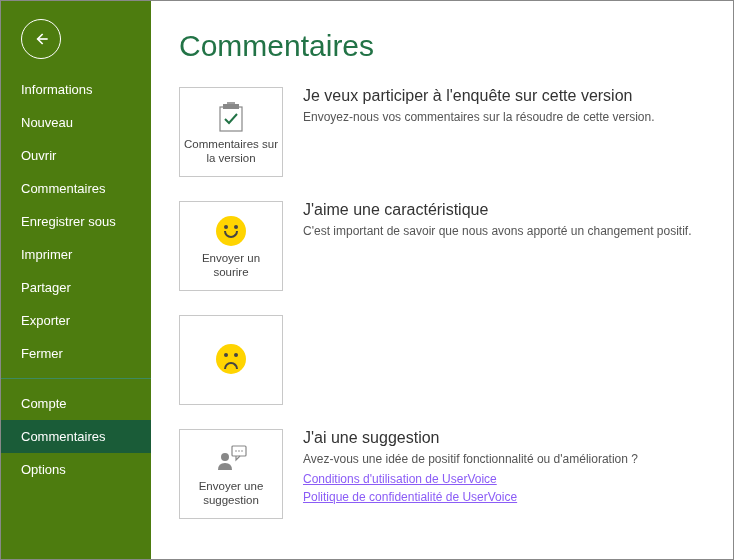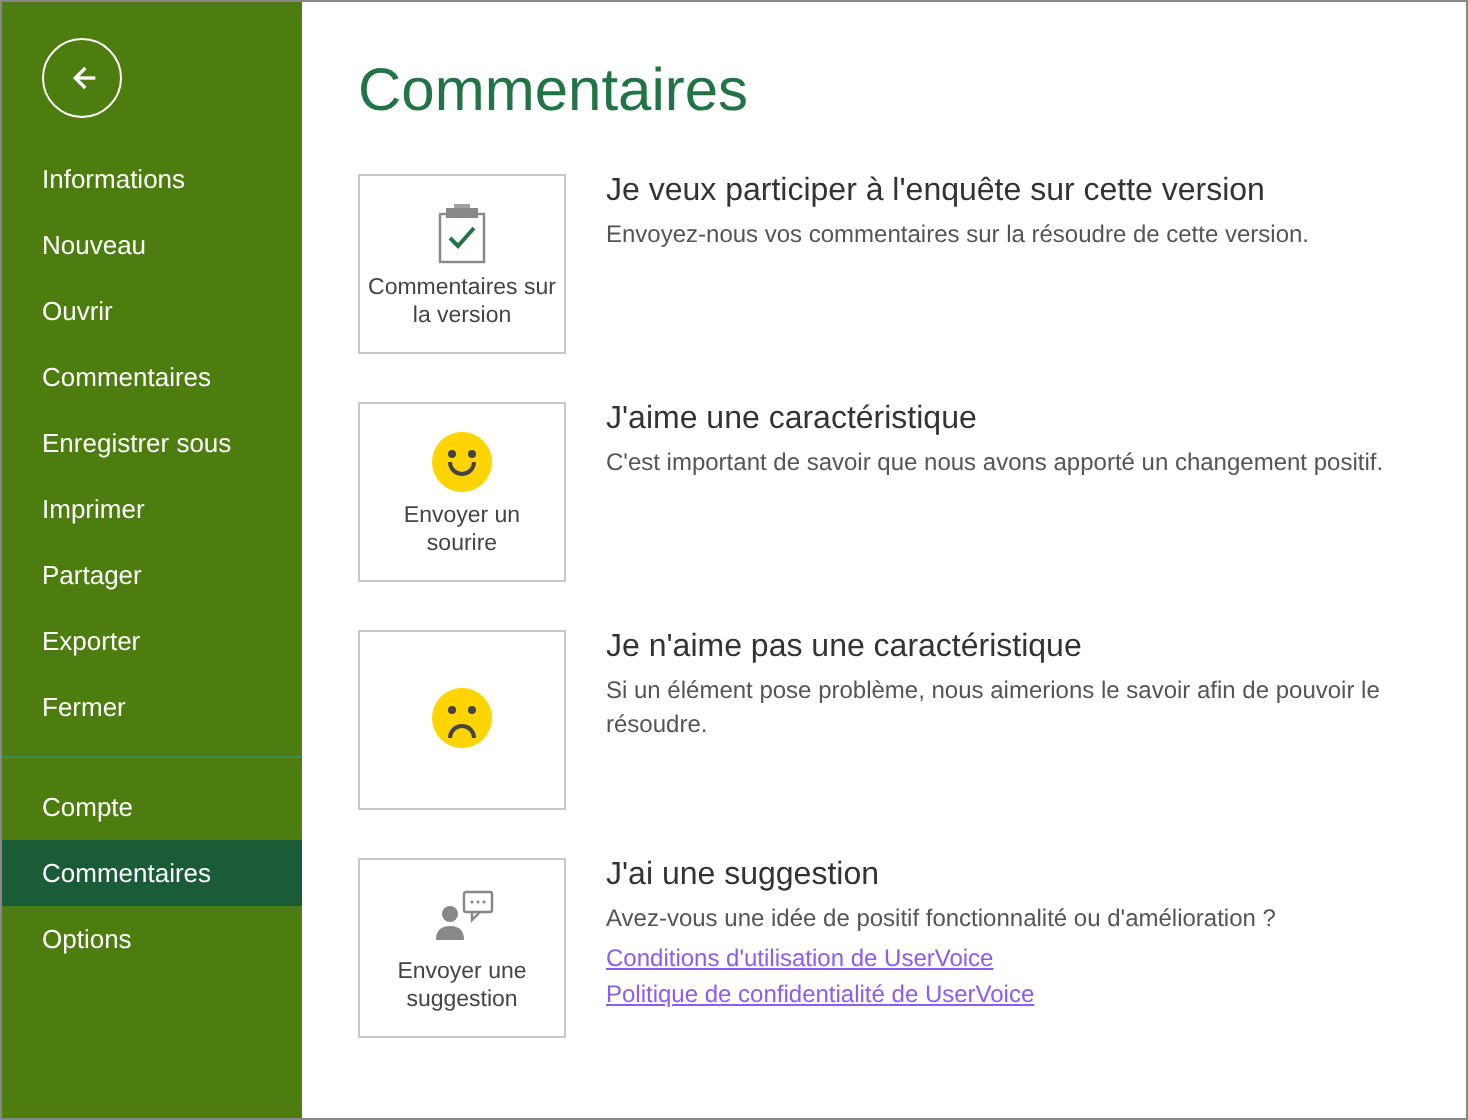--- a/index.html
+++ b/index.html
@@ -204,24 +204,20 @@
   </div>
 
   <div class="row">
     <div class="tile">
       <div class="tile-icon">
         <div class="smile-face">
             <div class="frown-mouth"></div>
           </div>
       </div>
     </div>
-    <div class="content">
-      <div class="item-title">Je n'aime pas une caractéristique</div>
-      <div class="item-desc">Si un élément pose problème, nous aimerions le savoir afin de pouvoir le résoudre.</div>
-    </div>
   </div>
 
   <div class="row">
     <div class="tile">
       <div class="tile-icon">
         <svg width="34" height="30" viewBox="0 0 34 30">
           <circle cx="11" cy="13" r="4" fill="#888"></circle>
           <path d="M4 26 Q4 19 11 19 Q18 19 18 26 Z" fill="#888"></path>
           <rect x="18" y="2" width="14" height="10" rx="1" fill="none" stroke="#888" stroke-width="1.2"></rect>
           <path d="M22 12 L22 16 L26 12" fill="none" stroke="#888" stroke-width="1.2"></path>

